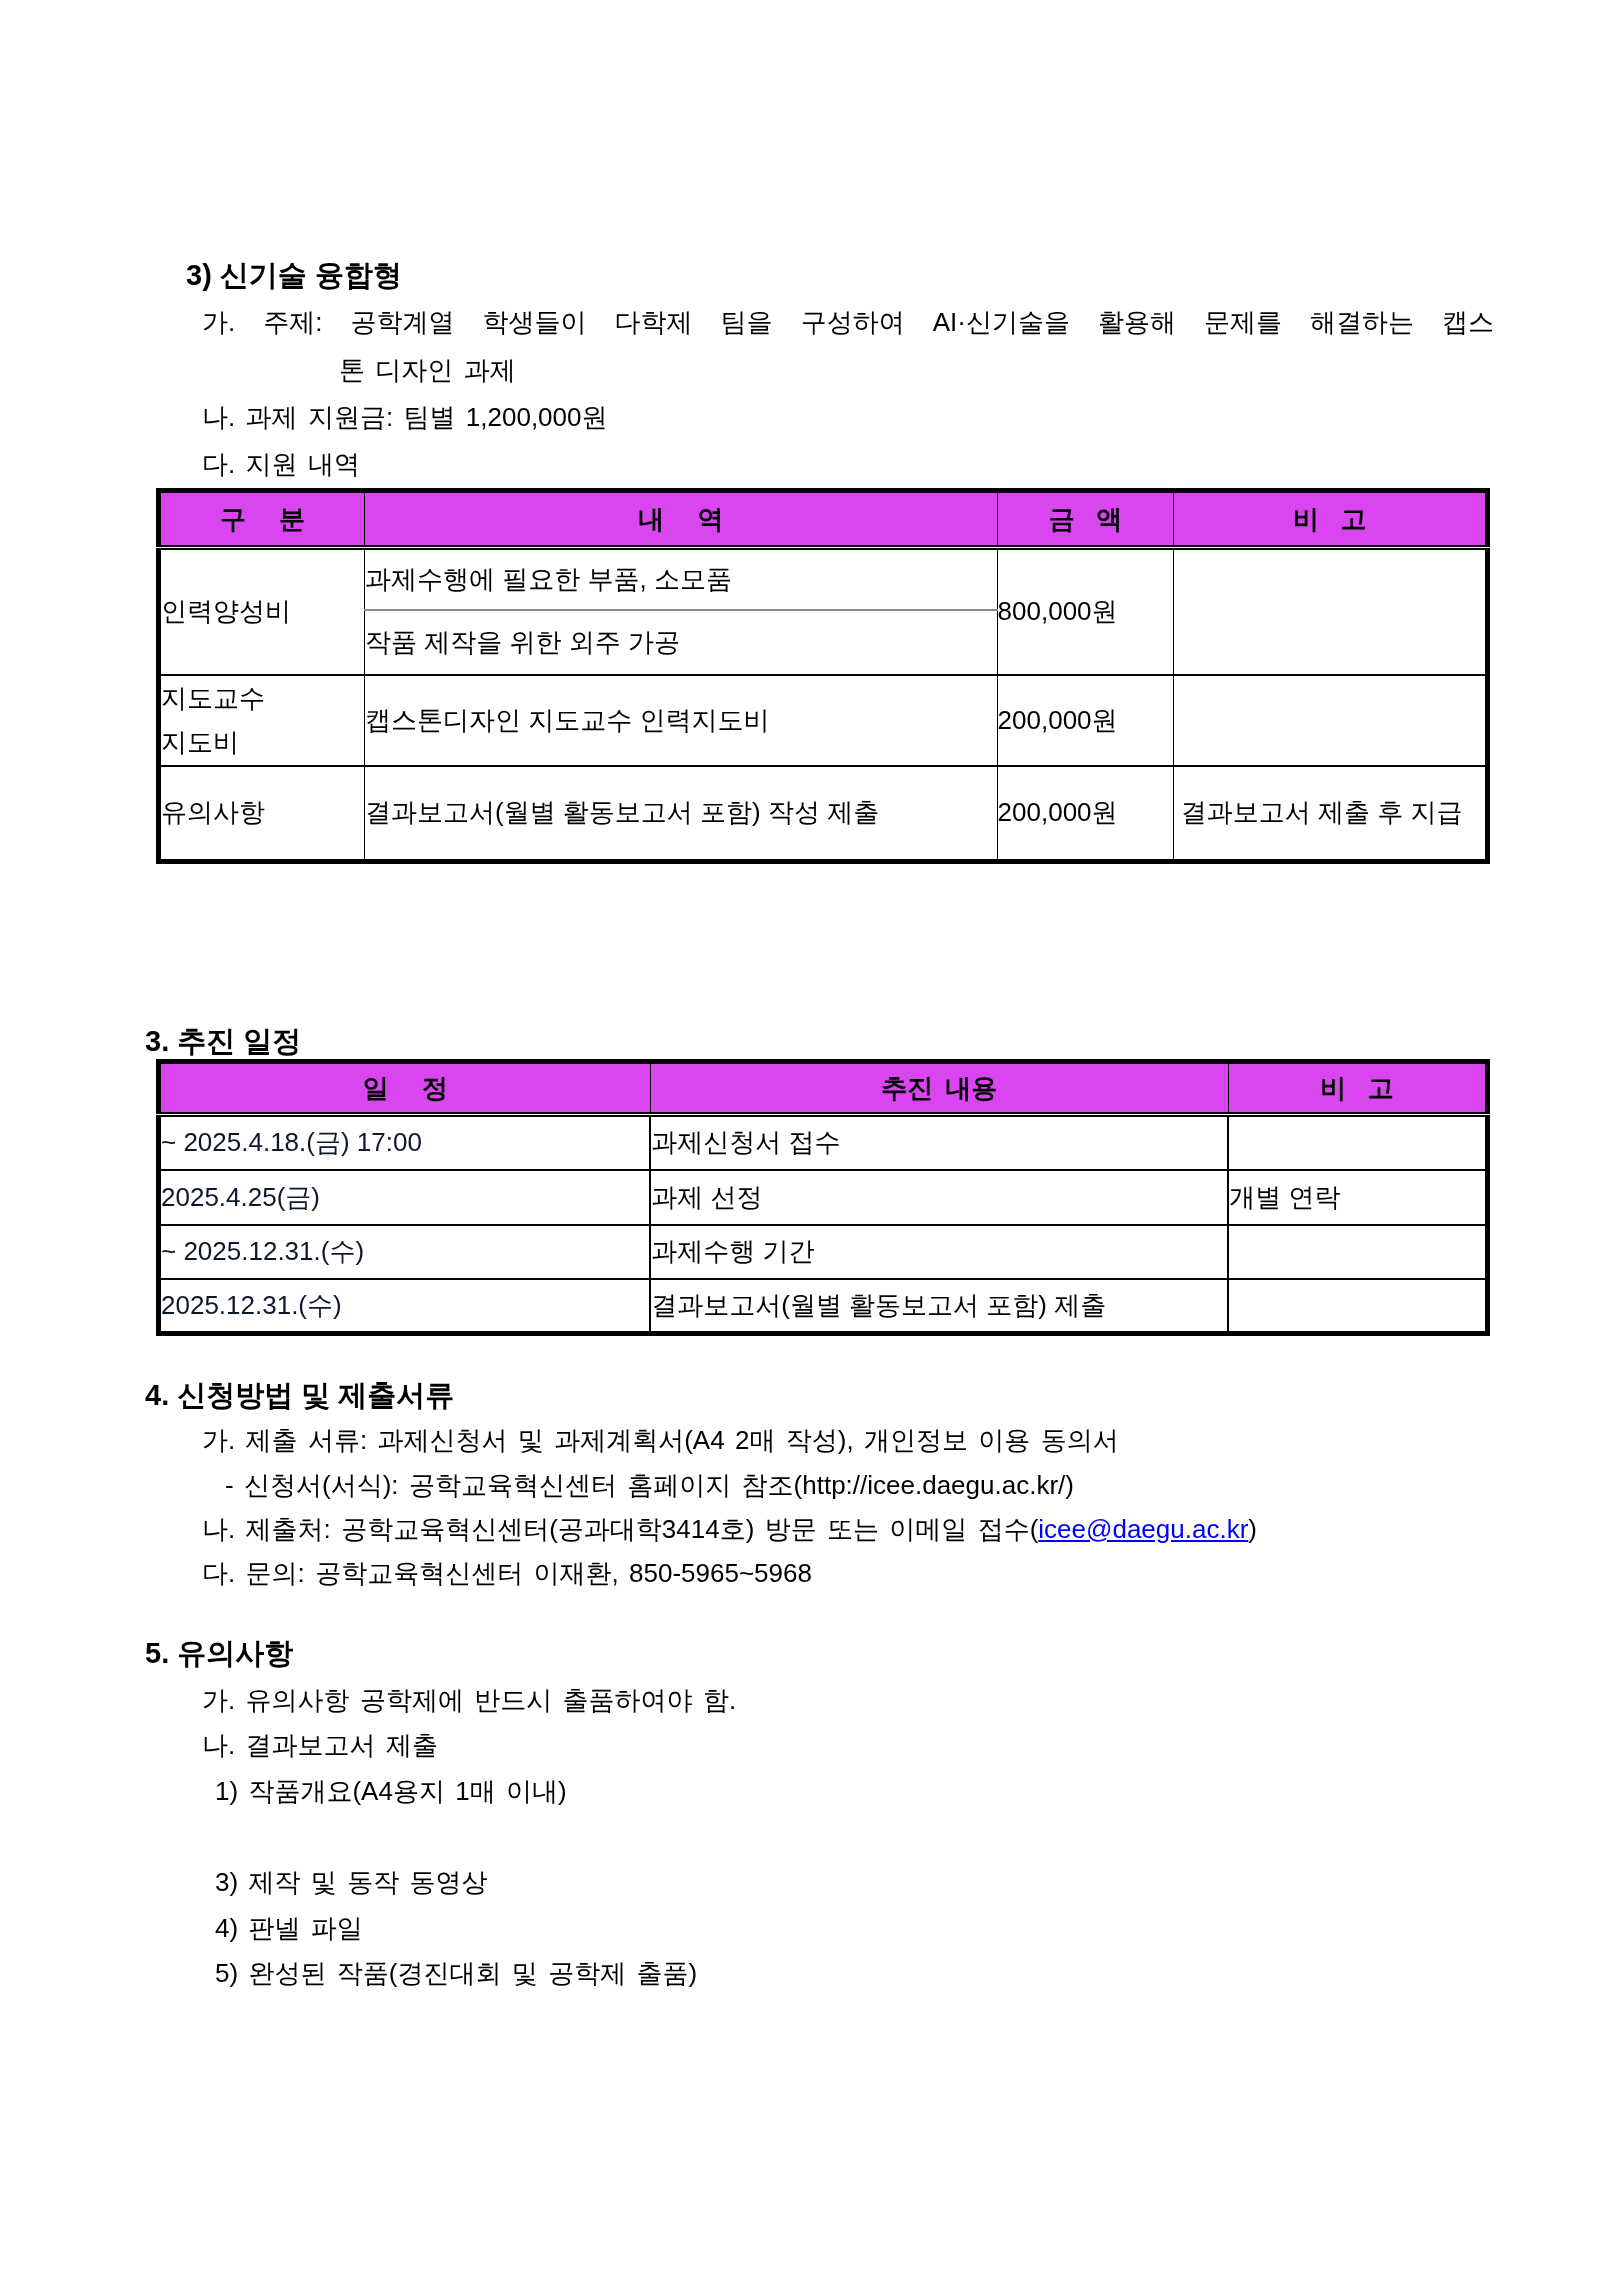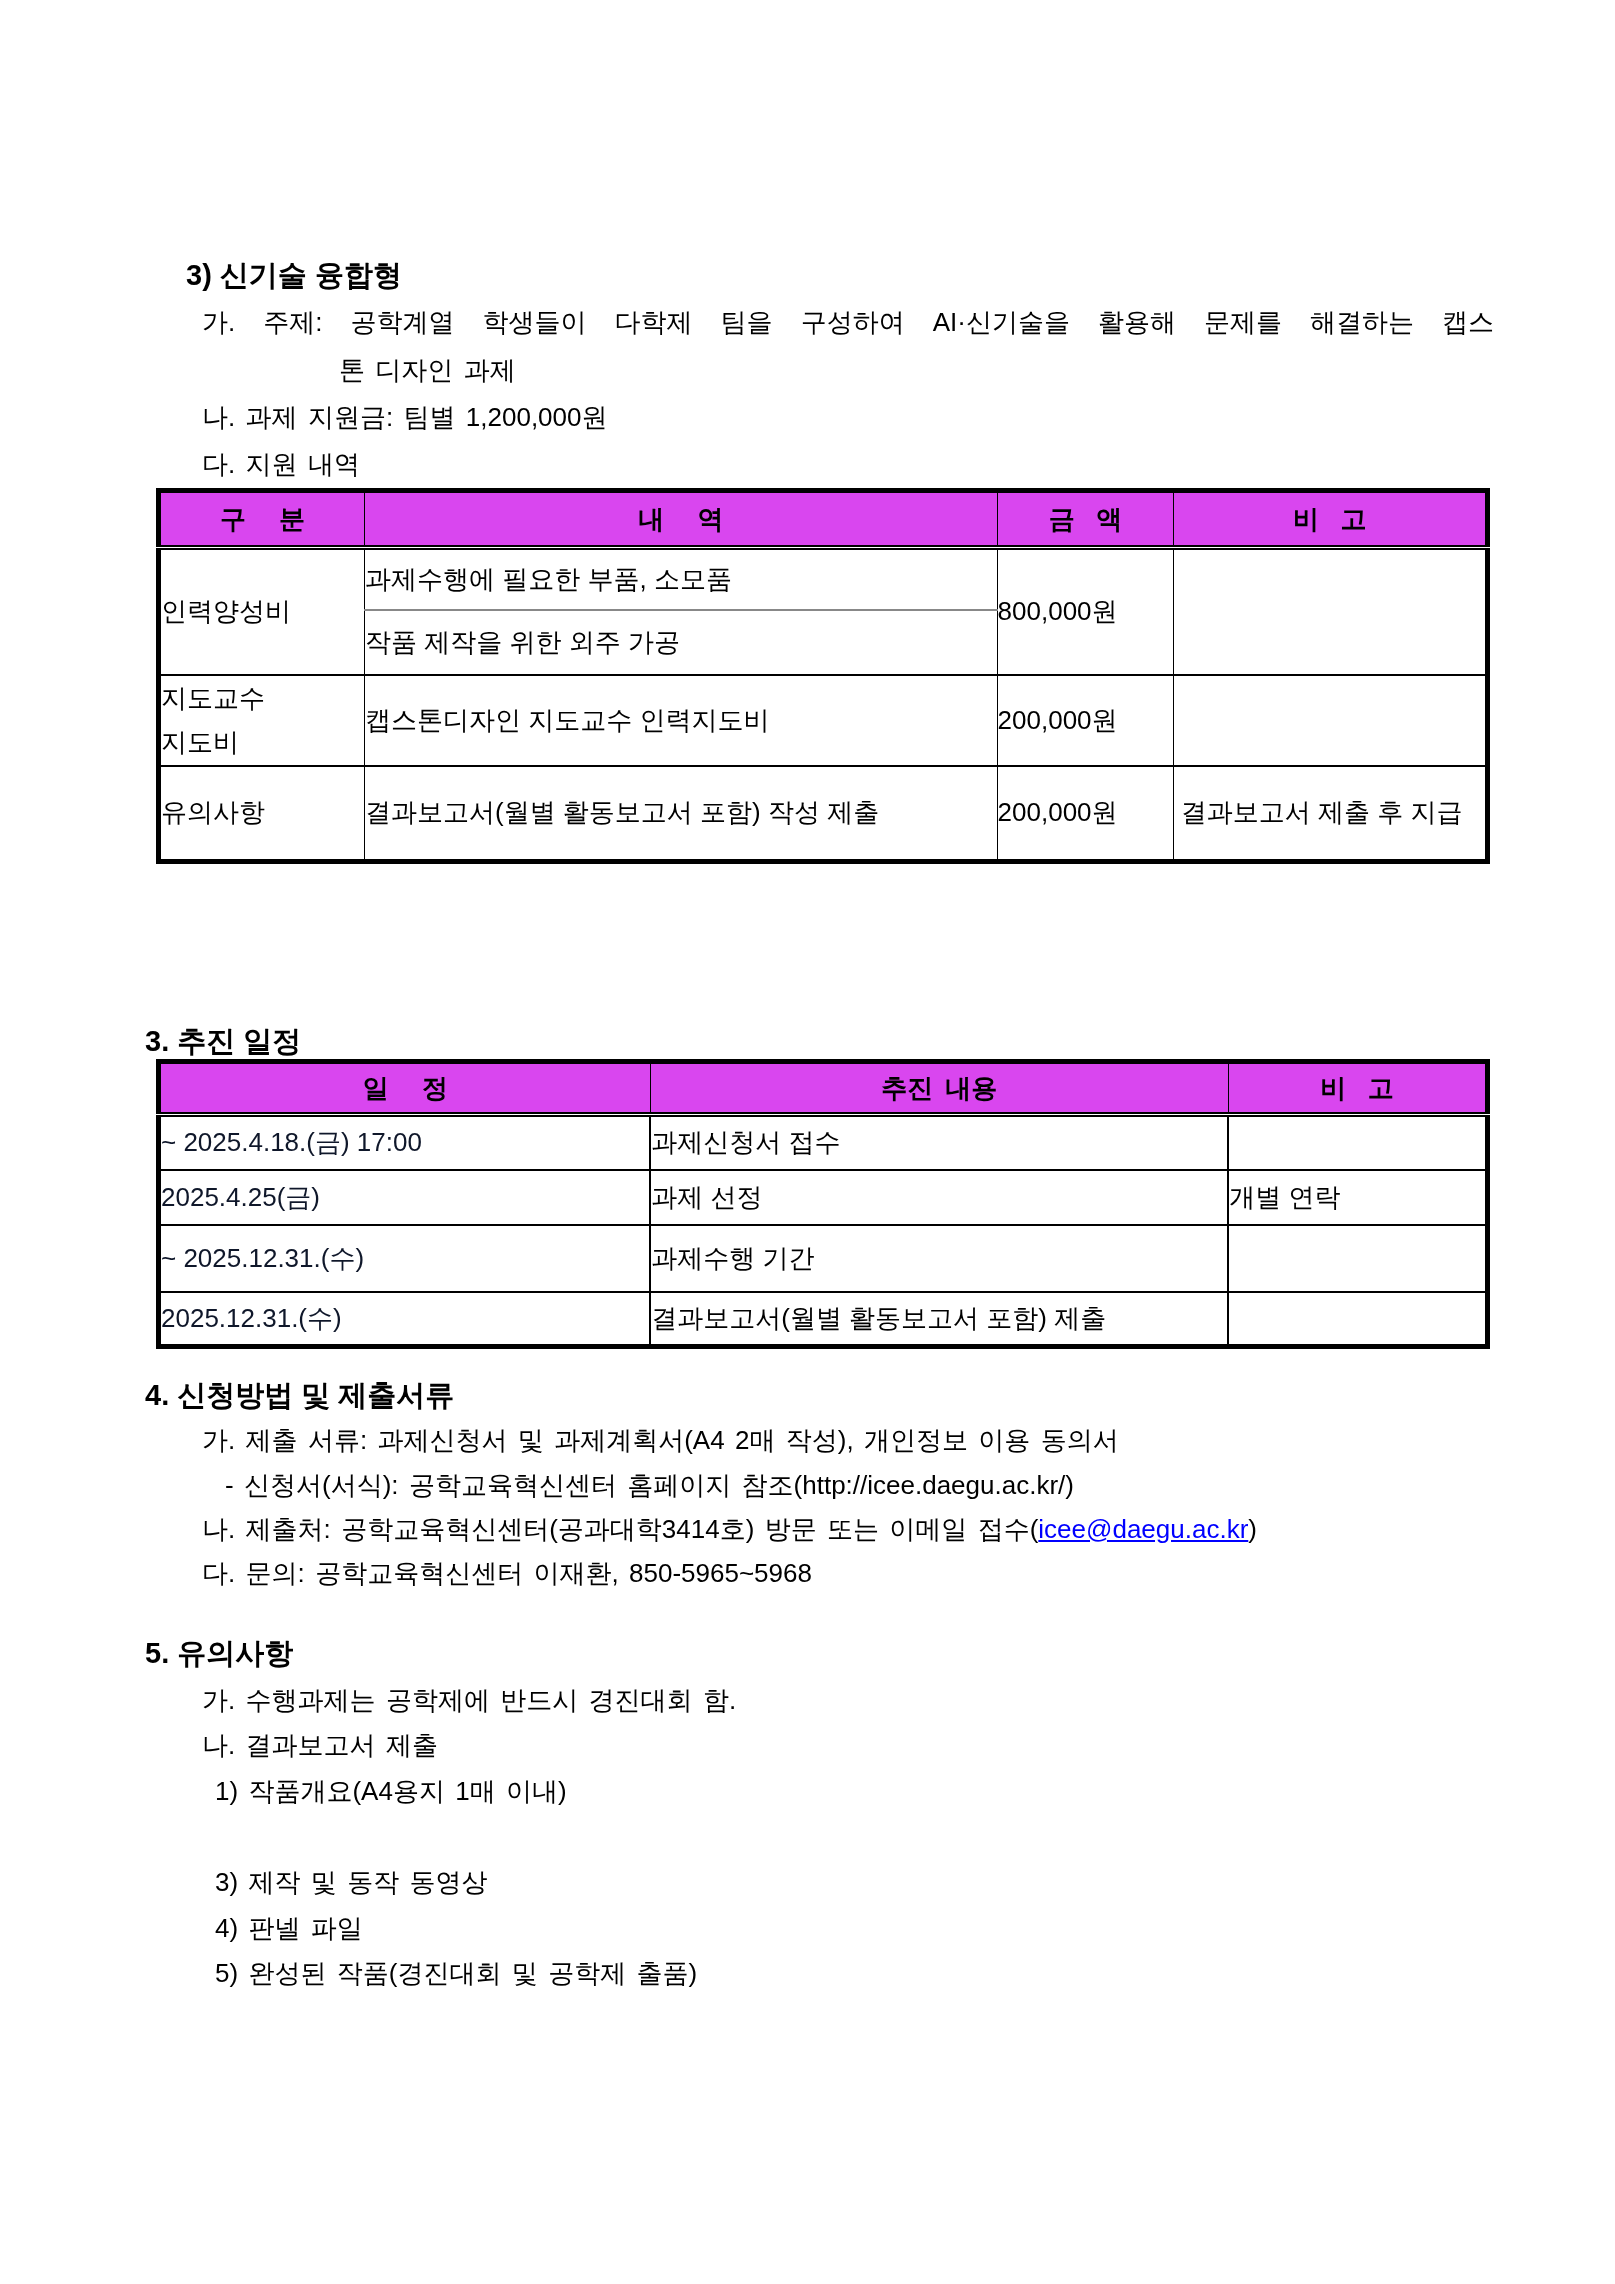--- a/index.html
+++ b/index.html
@@ -115,21 +115,21 @@
     <tr style="height:55px;">
       <td class="cell-center red">~ 2025.4.18.(금) 17:00</td>
       <td class="cell-left">과제신청서 접수</td>
       <td class="cell-center"></td>
     </tr>
     <tr style="height:55px;">
       <td class="cell-center red">2025.4.25(금)</td>
       <td class="cell-left">과제 선정</td>
       <td class="cell-center">개별 연락</td>
     </tr>
-    <tr style="height:67px;">
+    <tr style="height:54px;">
       <td class="cell-center red">~ 2025.12.31.(수)</td>
       <td class="cell-left">과제수행 기간</td>
       <td class="cell-center"></td>
     </tr>
     <tr style="height:55px;">
       <td class="cell-center red">2025.12.31.(수)</td>
       <td class="cell-left">결과보고서(월별 활동보고서 포함) 제출</td>
       <td class="cell-center"></td>
     </tr>
   </tbody>
@@ -137,21 +137,21 @@
 
   <div class="abs h1" style="left:145px; top:1379px;">4. 신청방법 및 제출서류</div>
   <div class="abs word-sp" style="left:202px; top:1426px;">가. 제출 서류: 과제신청서 및 과제계획서(A4 2매 작성), 개인정보 이용 동의서</div>
   <div class="abs word-sp" style="left:225px; top:1471px;">- 신청서(서식): 공학교육혁신센터 홈페이지 참조(http://icee.daegu.ac.kr/)</div>
   <div class="abs word-sp" style="left:202px; top:1515px;">
     <span>나. 제출처: 공학교육혁신센터(공과대학3414호) 방문 또는 이메일 접수(</span><a class="email-link">icee@daegu.ac.kr</a><span>)</span>
   </div>
   <div class="abs word-sp" style="left:202px; top:1559px;">다. 문의: 공학교육혁신센터 이재환, 850-5965~5968</div>
 
   <div class="abs h1" style="left:145px; top:1637px;">5. 유의사항</div>
-  <div class="abs word-sp" style="left:202px; top:1686px;">가. 수행과제는 공학제에 반드시 경진대회 함.</div>
+  <div class="abs word-sp" style="left:202px; top:1686px;">가. 유의사항 공학제에 반드시 출품하여야 함.</div>
   <div class="abs word-sp" style="left:202px; top:1731px;">나. 결과보고서 제출</div>
   <div class="abs word-sp" style="left:215px; top:1777px;">1) 작품개요(A4용지 1매 이내)</div>
   <div class="abs word-sp" style="left:215px; top:1868px;">3) 제작 및 동작 동영상</div>
   <div class="abs word-sp" style="left:215px; top:1914px;">4) 판넬 파일</div>
   <div class="abs word-sp" style="left:215px; top:1959px;">5) 완성된 작품(경진대회 및 공학제 출품)</div>
 
 </div>
 
 
 </body></html>

